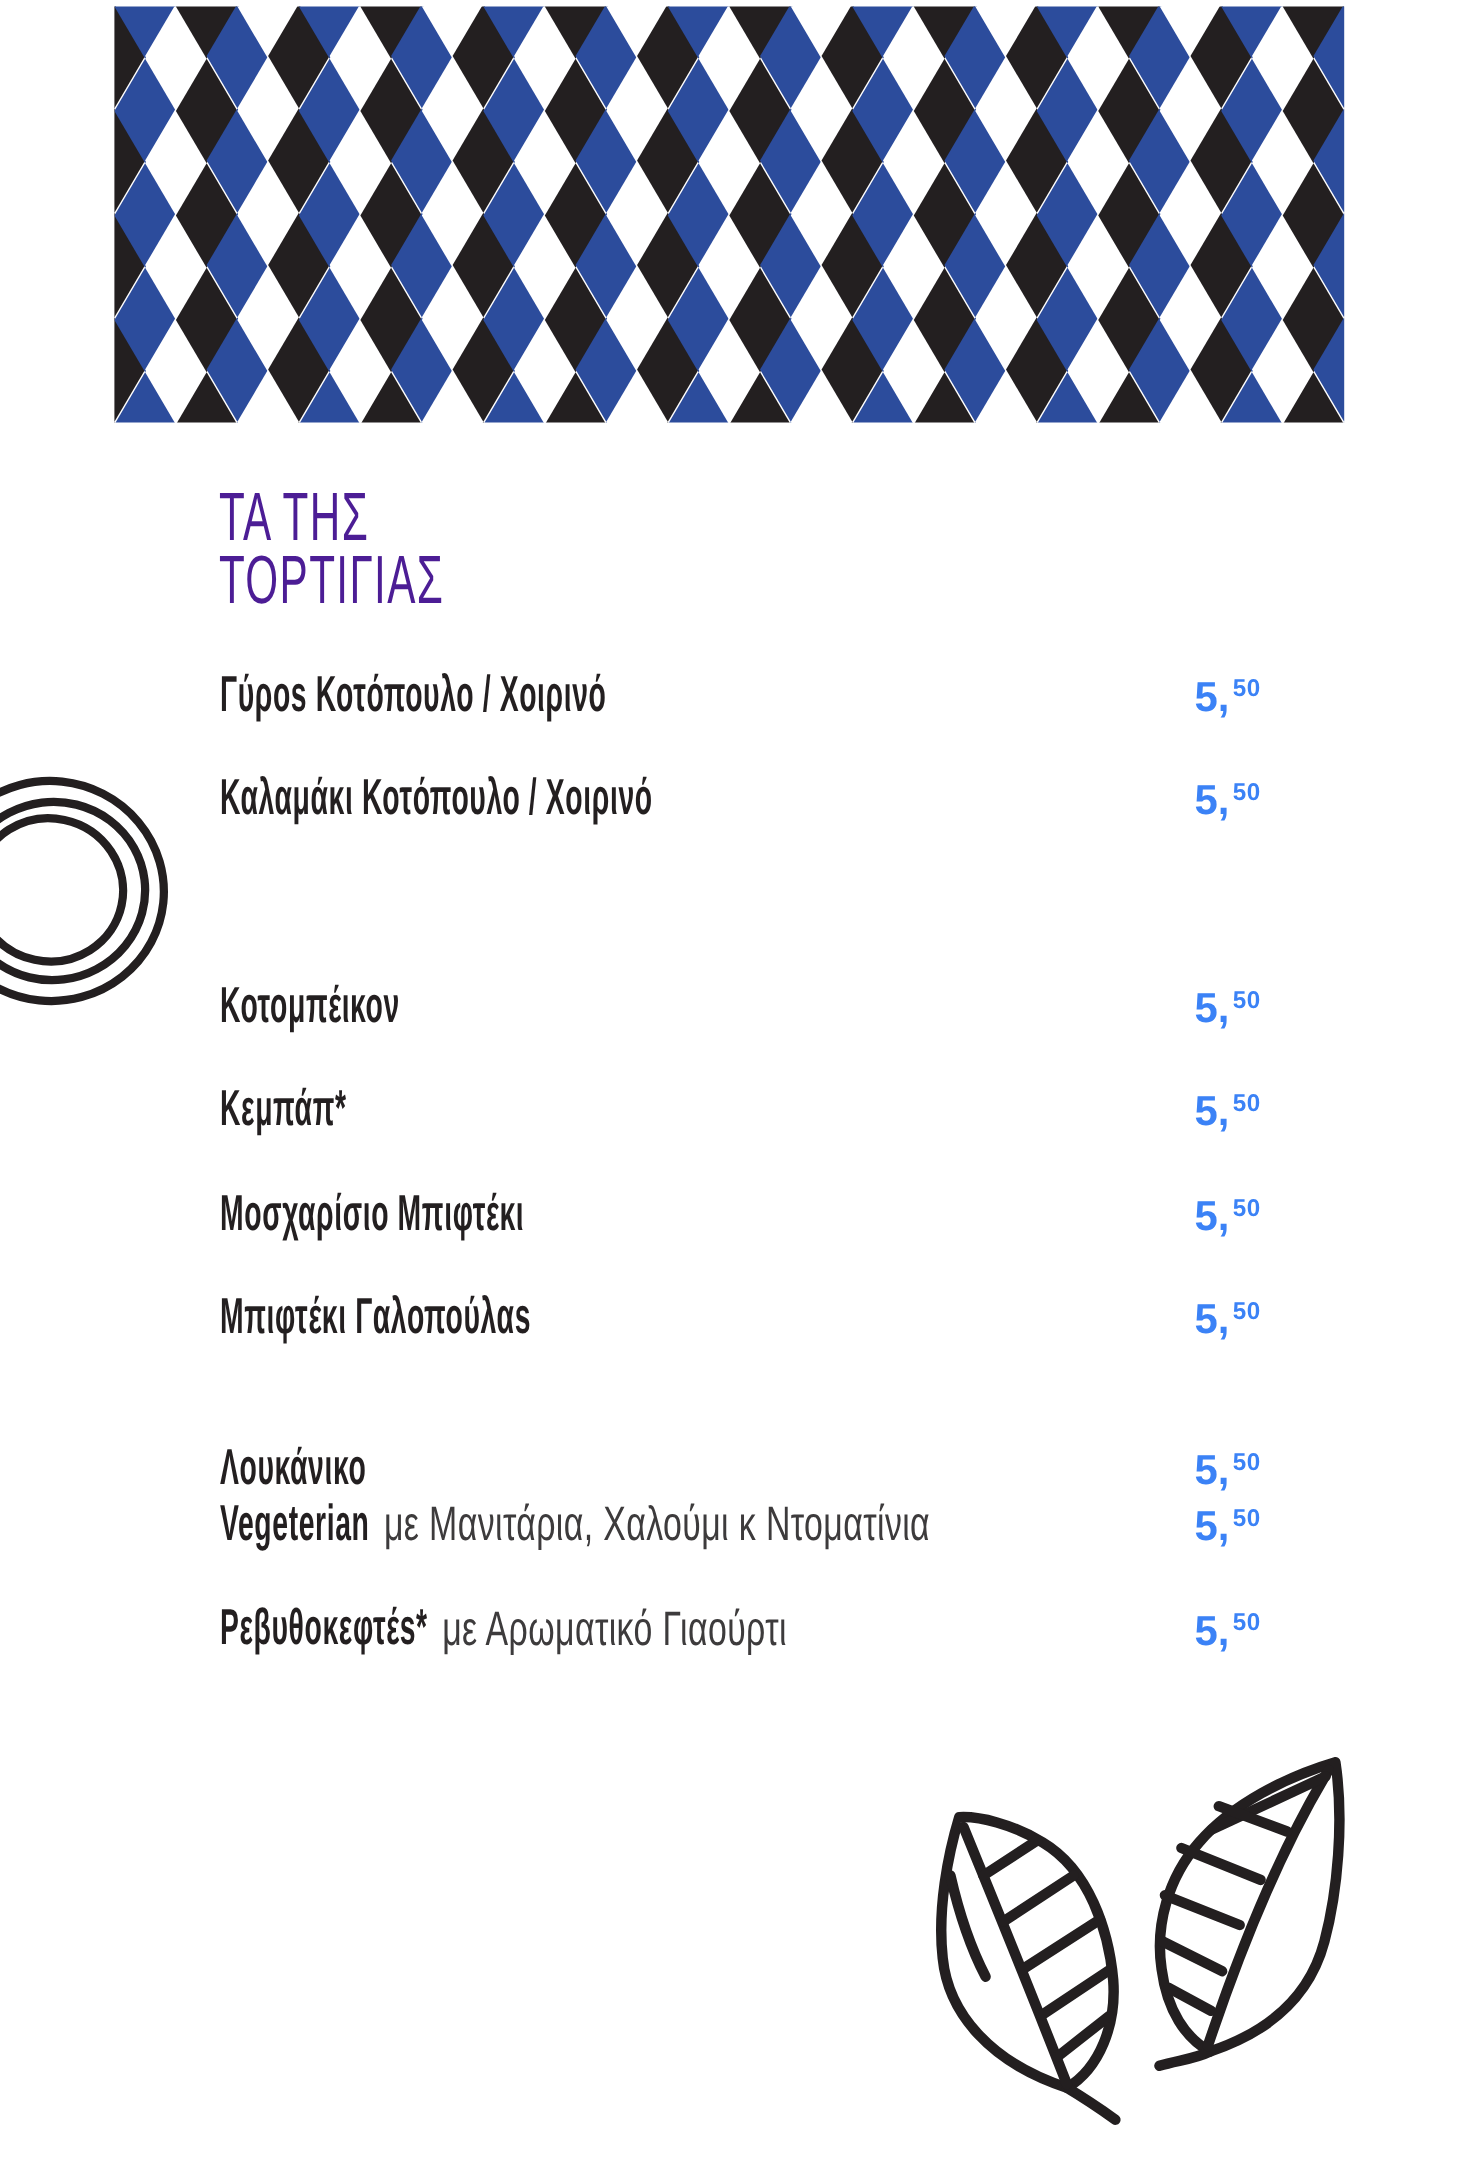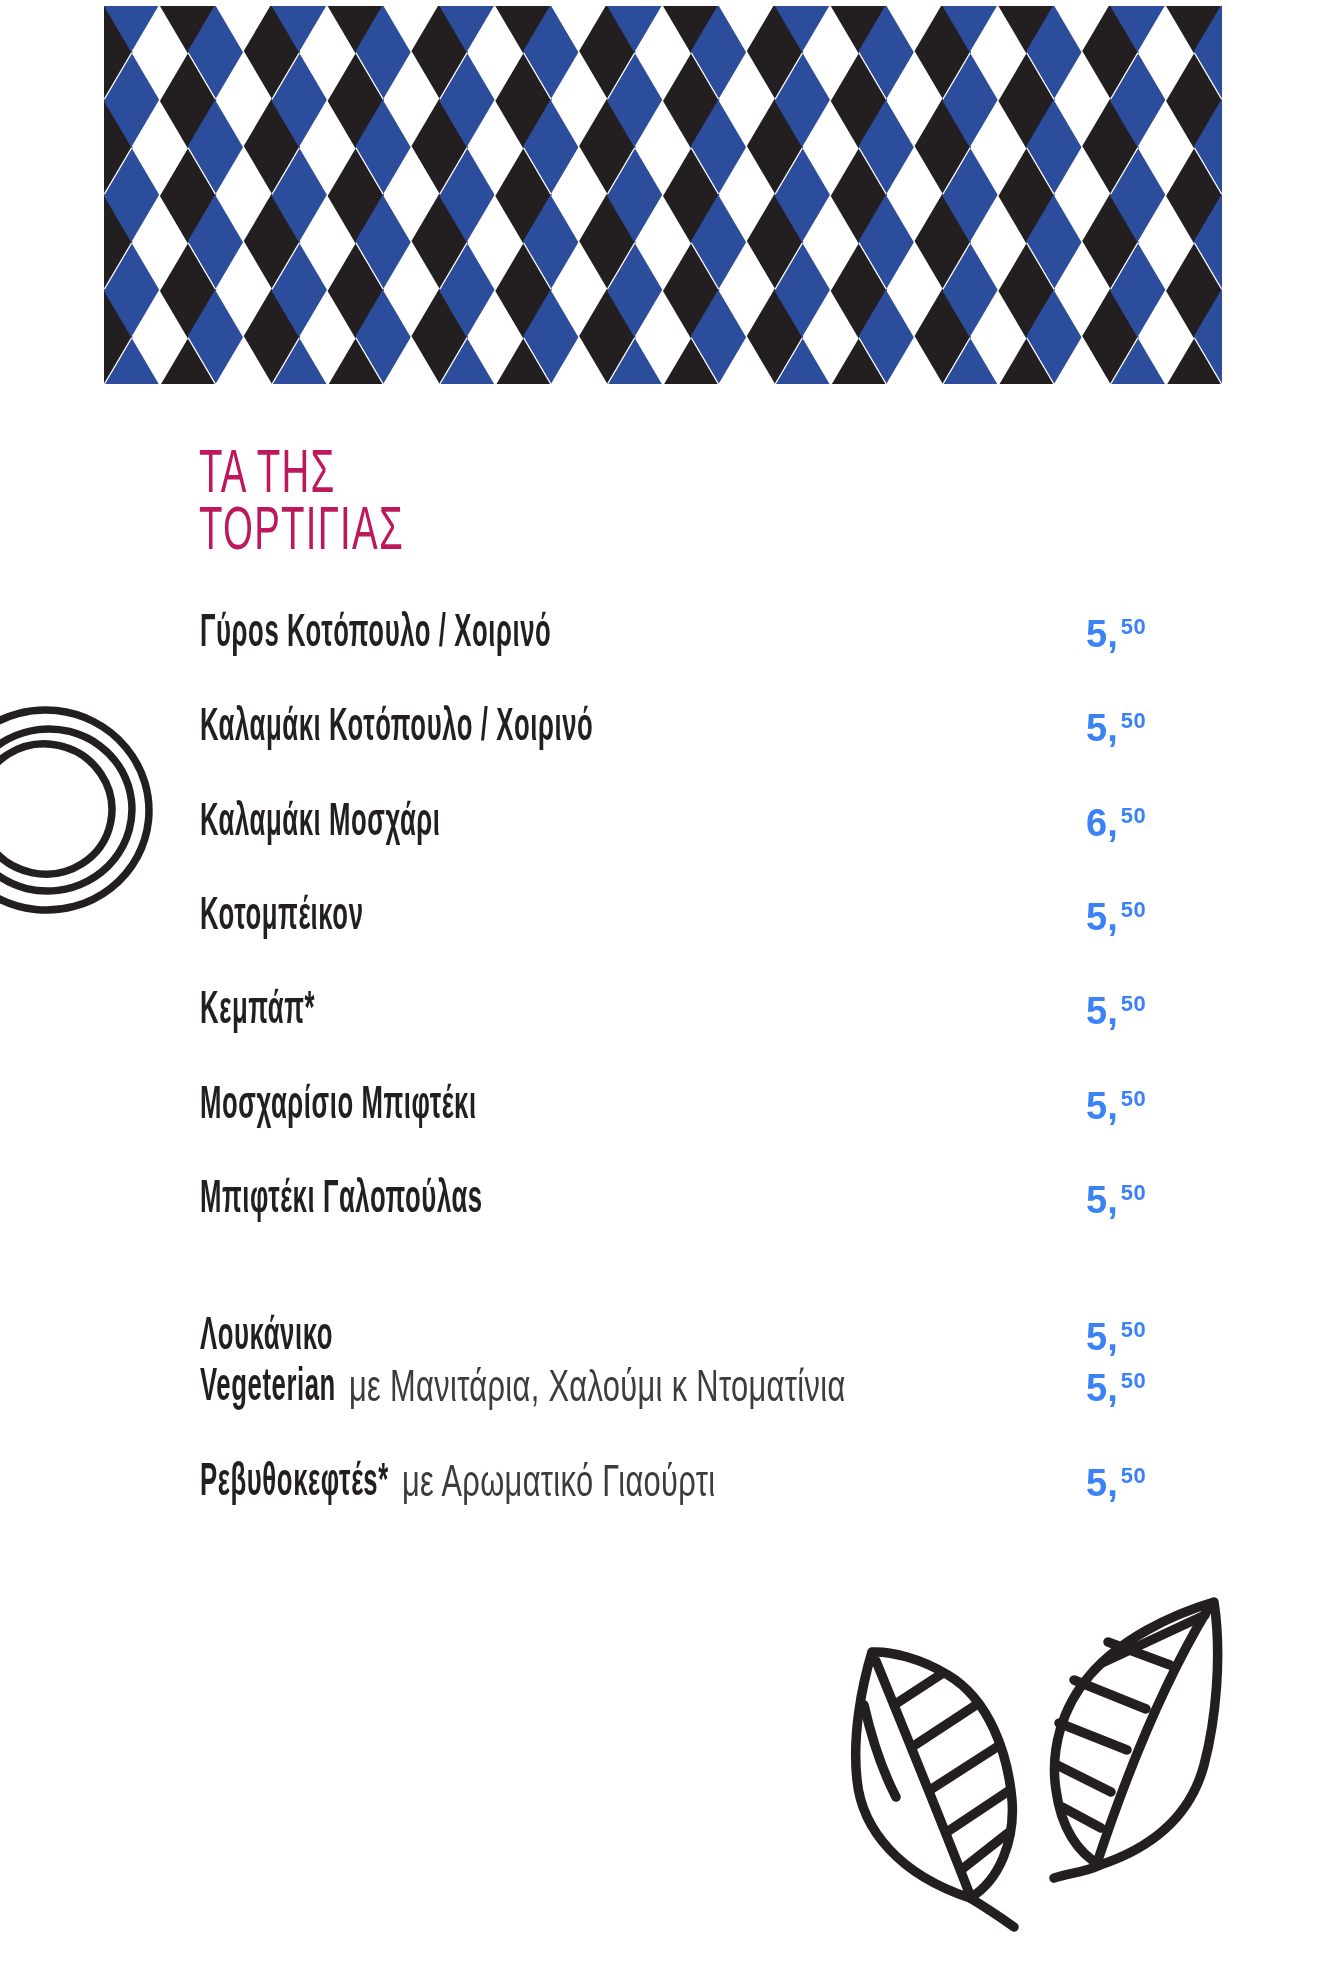--- a/index.html
+++ b/index.html
@@ -8,21 +8,21 @@
     background:#ffffff;
     font-family:"Liberation Sans", sans-serif;
   }
   
   .banner{
     position:absolute;left:104px;top:6px;width:1118px;height:378px;
   }
   .banner svg{display:block;width:1118px;height:378px;}
   
   .title-block{
-    position:absolute;left:199px;top:442px;color:#be185d;
+    position:absolute;left:199px;top:442px;color:#4c1d95;
   }
   .title-line{
     display:block;
     font:400 62px/57px "Liberation Sans", sans-serif;
     letter-spacing:2px;
     transform:scaleX(0.62);
     transform-origin:0 0;
     white-space:nowrap;
   }
   
@@ -319,25 +319,20 @@
 
     <span class="price"><span class="whole">5,</span><span class="cents">50</span></span>
   </div>
 
   <div class="row" style="top: 701px;">
     <span class="name">Καλαμάκι Κοτόπουλο / Χοιρινό</span>
 
     <span class="price"><span class="whole">5,</span><span class="cents">50</span></span>
   </div>
 
-  <div class="row" style="top: 796px;">
-    <span class="name">Καλαμάκι Μοσχάρι</span>
-
-    <span class="price"><span class="whole">6,</span><span class="cents">50</span></span>
-  </div>
 
   <div class="row" style="top: 890px;">
     <span class="name">Κοτομπέικον</span>
 
     <span class="price"><span class="whole">5,</span><span class="cents">50</span></span>
   </div>
 
   <div class="row" style="top: 984px;">
     <span class="name">Κεμπάπ*</span>
 

